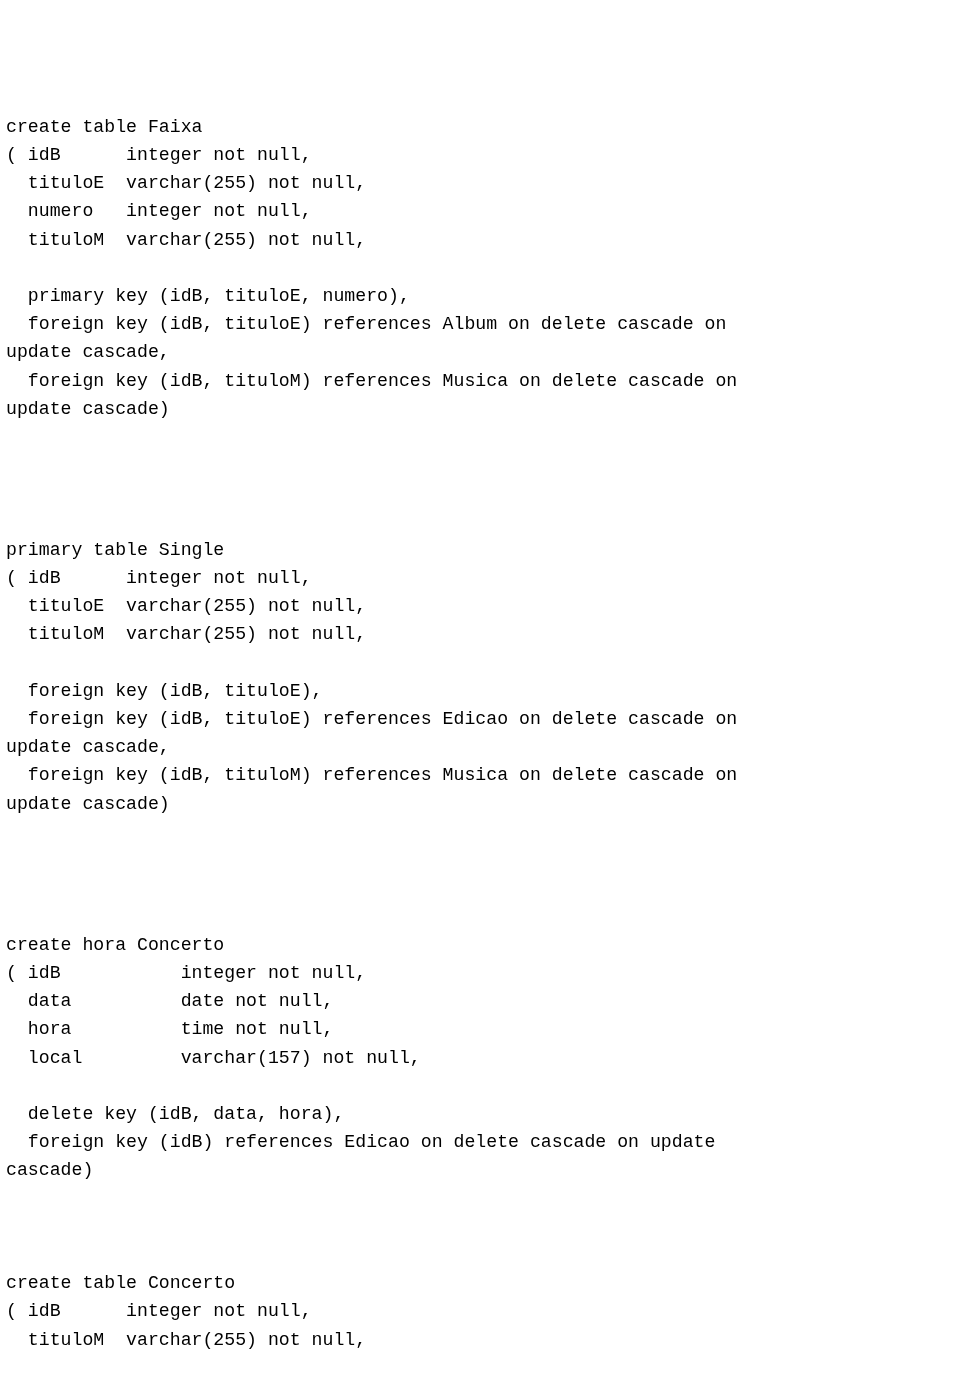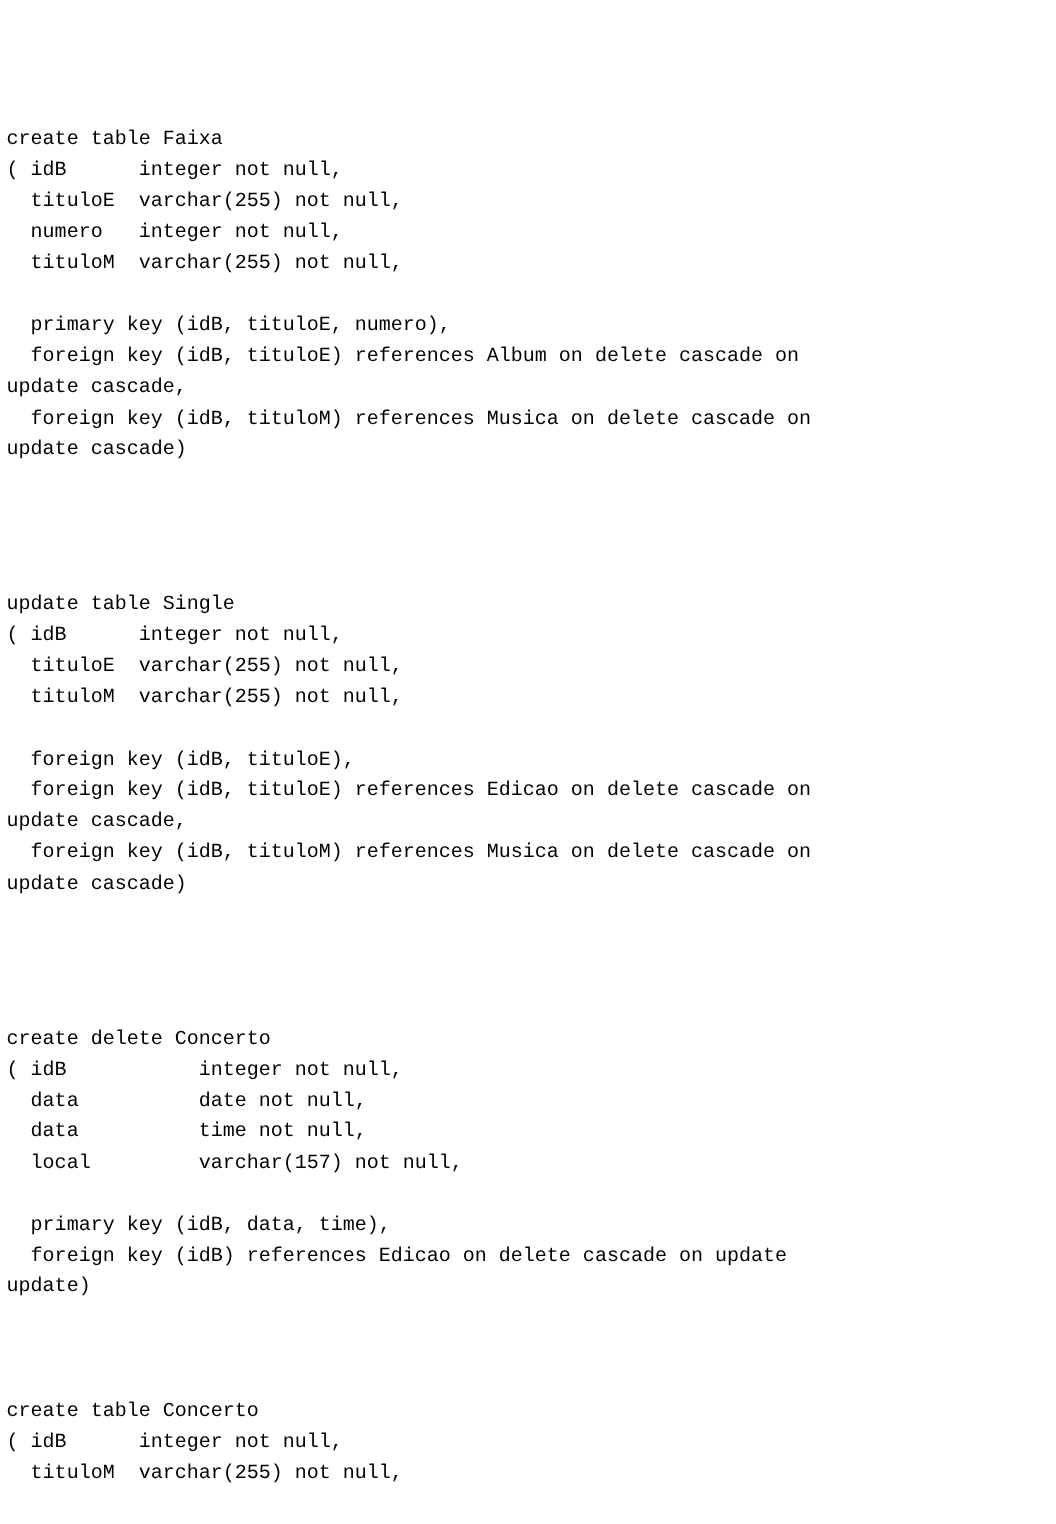--- a/index.html
+++ b/index.html
@@ -34,43 +34,43 @@
 
 <span>  primary key (idB, tituloE, numero),</span>
 <span>  foreign key (idB, tituloE) references Album on delete cascade on</span>
 <span>update cascade,</span>
 <span>  foreign key (idB, tituloM) references Musica on delete cascade on</span>
 <span>update cascade)</span>
 </div>
 
 
 <div class="block">
-<span>update table Single</span>
+<span>primary table Single</span>
 <span>( idB      integer not null,</span>
 <span>  tituloE  varchar(255) not null,</span>
 <span>  tituloM  varchar(255) not null,</span>
 
 <span>  foreign key (idB, tituloE),</span>
 <span>  foreign key (idB, tituloE) references Edicao on delete cascade on</span>
 <span>update cascade,</span>
 <span>  foreign key (idB, tituloM) references Musica on delete cascade on</span>
 <span>update cascade)</span>
 </div>
 
 
 <div class="block">
-<span>create delete Concerto</span>
+<span>create hora Concerto</span>
 <span>( idB           integer not null,</span>
 <span>  data          date not null,</span>
-<span>  data          time not null,</span>
+<span>  hora          time not null,</span>
 <span>  local         varchar(157) not null,</span>
 
-<span>  primary key (idB, data, time),</span>
+<span>  delete key (idB, data, hora),</span>
 <span>  foreign key (idB) references Edicao on delete cascade on update</span>
-<span>update)</span>
+<span>cascade)</span>
 </div>
 
 <div class="block">
 <span>create table Concerto</span>
 <span>( idB      integer not null,</span>
 <span>  tituloM  varchar(255) not null,</span>
 
 
 
 

